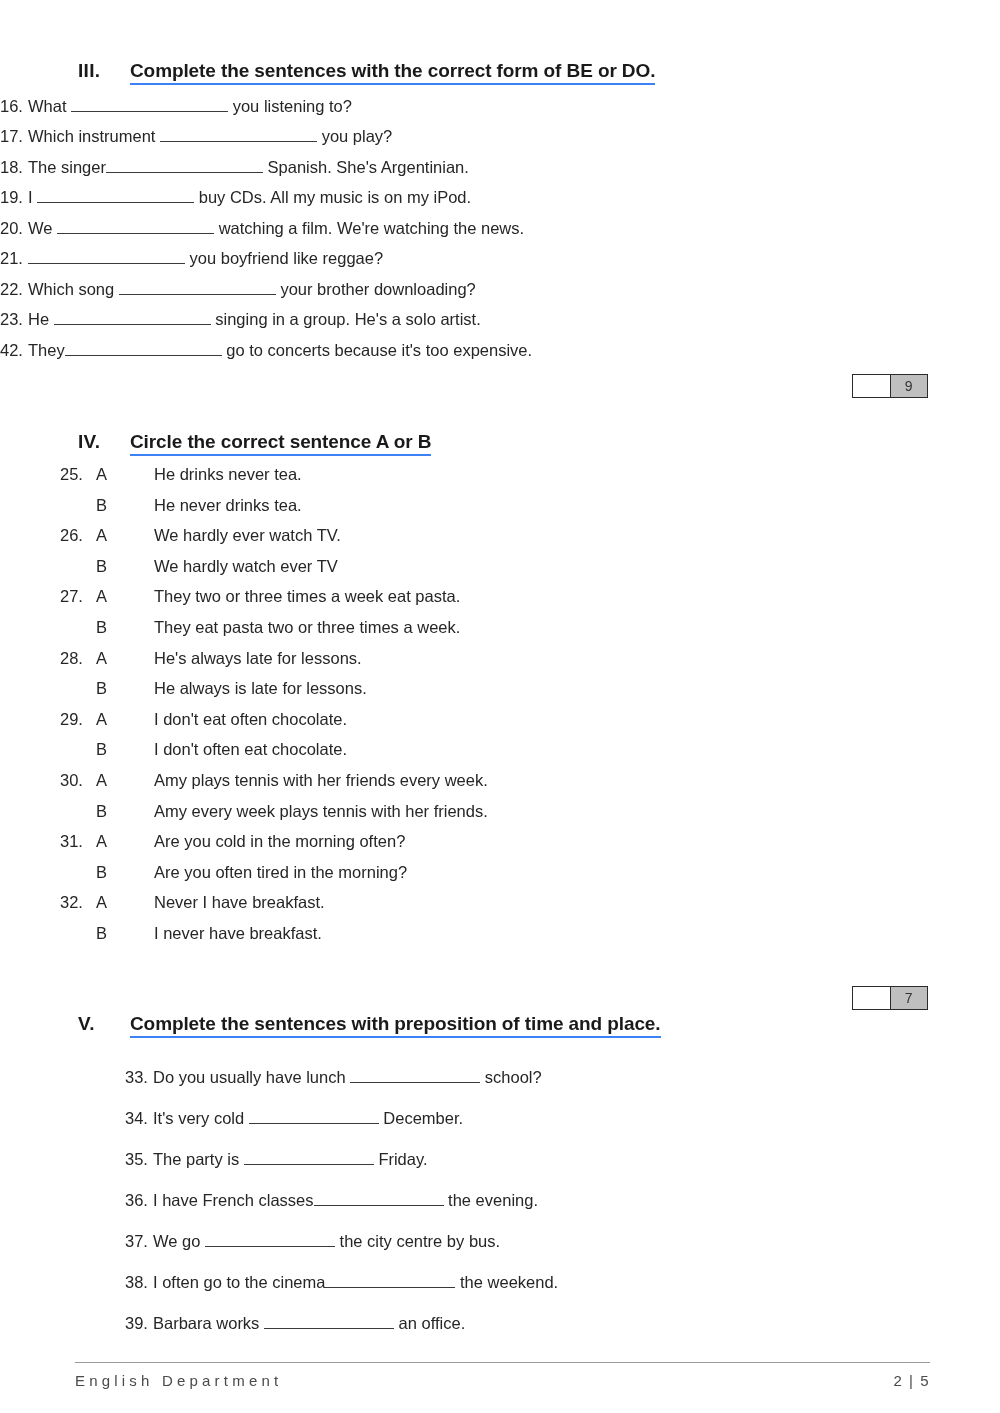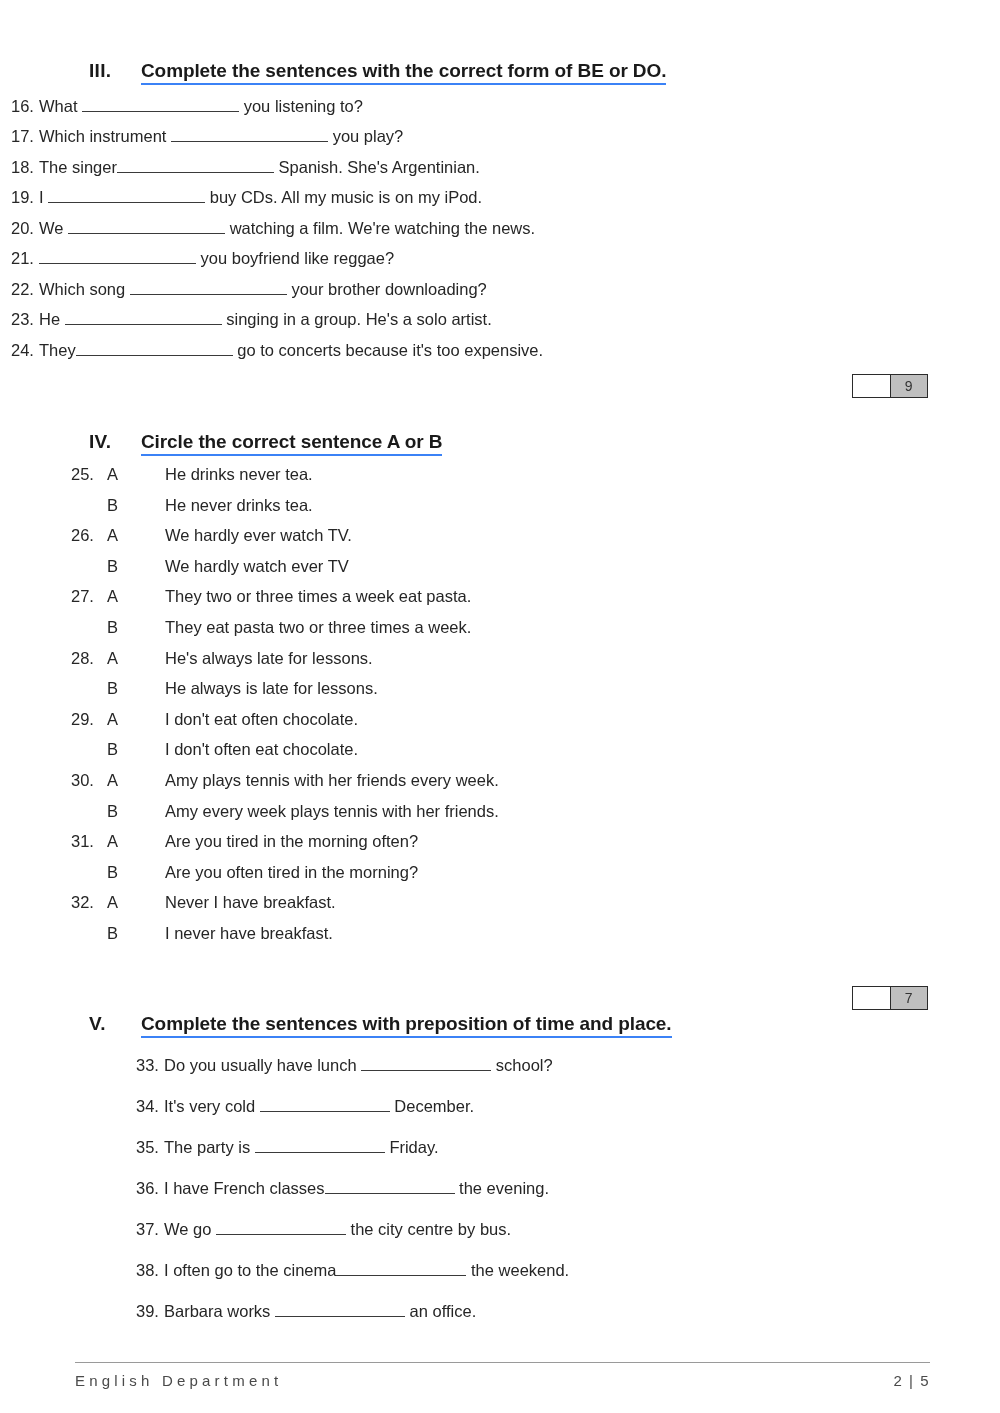--- a/index.html
+++ b/index.html
@@ -19,21 +19,21 @@
   .page {
     position: relative;
     width: 1000px;
     height: 1413px;
     background: #ffffff;
   }
 
   
   .section {
     position: absolute;
-    left: 11px;
+    left: 0;
     width: 848px;
   }
   .section-head {
     display: flex;
     align-items: baseline;
     padding-left: 78px;
   }
   .section-numeral {
     font-weight: bold;
     font-size: 19px;
@@ -220,21 +220,21 @@
       </div>
 
       <div class="fill-row">
         <span class="fill-num">23.</span>
         <span class="fill-text">He </span>
         <span class="blank" style="width:157px;"></span>
         <span class="fill-text"> singing in a group. He's a solo artist.</span>
       </div>
 
       <div class="fill-row">
-        <span class="fill-num">24.</span>
+        <span class="fill-num">42.</span>
         <span class="fill-text">They</span>
         <span class="blank" style="width:157px;"></span>
         <span class="fill-text"> go to concerts because it's too expensive.</span>
       </div>
 
     </div>
   </div>
 
   <div class="score-box" style="left:852px; top:374px;">
     <div class="score-blank-cell"></div>
@@ -304,21 +304,21 @@
         <span class="choice-text">Amy plays tennis with her friends every week.</span>
       </div>
       <div class="choice-row">
         <span class="choice-num"></span>
         <span class="choice-letter">B</span>
         <span class="choice-text">Amy every week plays tennis with her friends.</span>
       </div>
       <div class="choice-row">
         <span class="choice-num">31.</span>
         <span class="choice-letter">A</span>
-        <span class="choice-text">Are you tired in the morning often?</span>
+        <span class="choice-text">Are you cold in the morning often?</span>
       </div>
       <div class="choice-row">
         <span class="choice-num"></span>
         <span class="choice-letter">B</span>
         <span class="choice-text">Are you often tired in the morning?</span>
       </div>
       <div class="choice-row">
         <span class="choice-num">32.</span>
         <span class="choice-letter">A</span>
         <span class="choice-text">Never I have breakfast.</span>
@@ -335,21 +335,21 @@
   <div class="score-box" style="left:852px; top:986px;">
     <div class="score-blank-cell"></div>
     <div class="score-value-cell">7</div>
   </div>
 
   <div class="section" id="section-5" style="top:1013px;">
     <div class="section-head">
       <div class="section-numeral">V.</div>
       <div class="section-title">Complete the sentences with preposition of time and place.</div>
     </div>
-    <div class="items-fill" style="margin-top:16px;">
+    <div class="items-fill" style="margin-top:28px;">
 
       <div class="fill-row">
         <span class="fill-num">33.</span>
         <span class="fill-text">Do you usually have lunch </span>
         <span class="blank" style="width:130px;"></span>
         <span class="fill-text"> school?</span>
       </div>
 
       <div class="fill-row">
         <span class="fill-num">34.</span>

